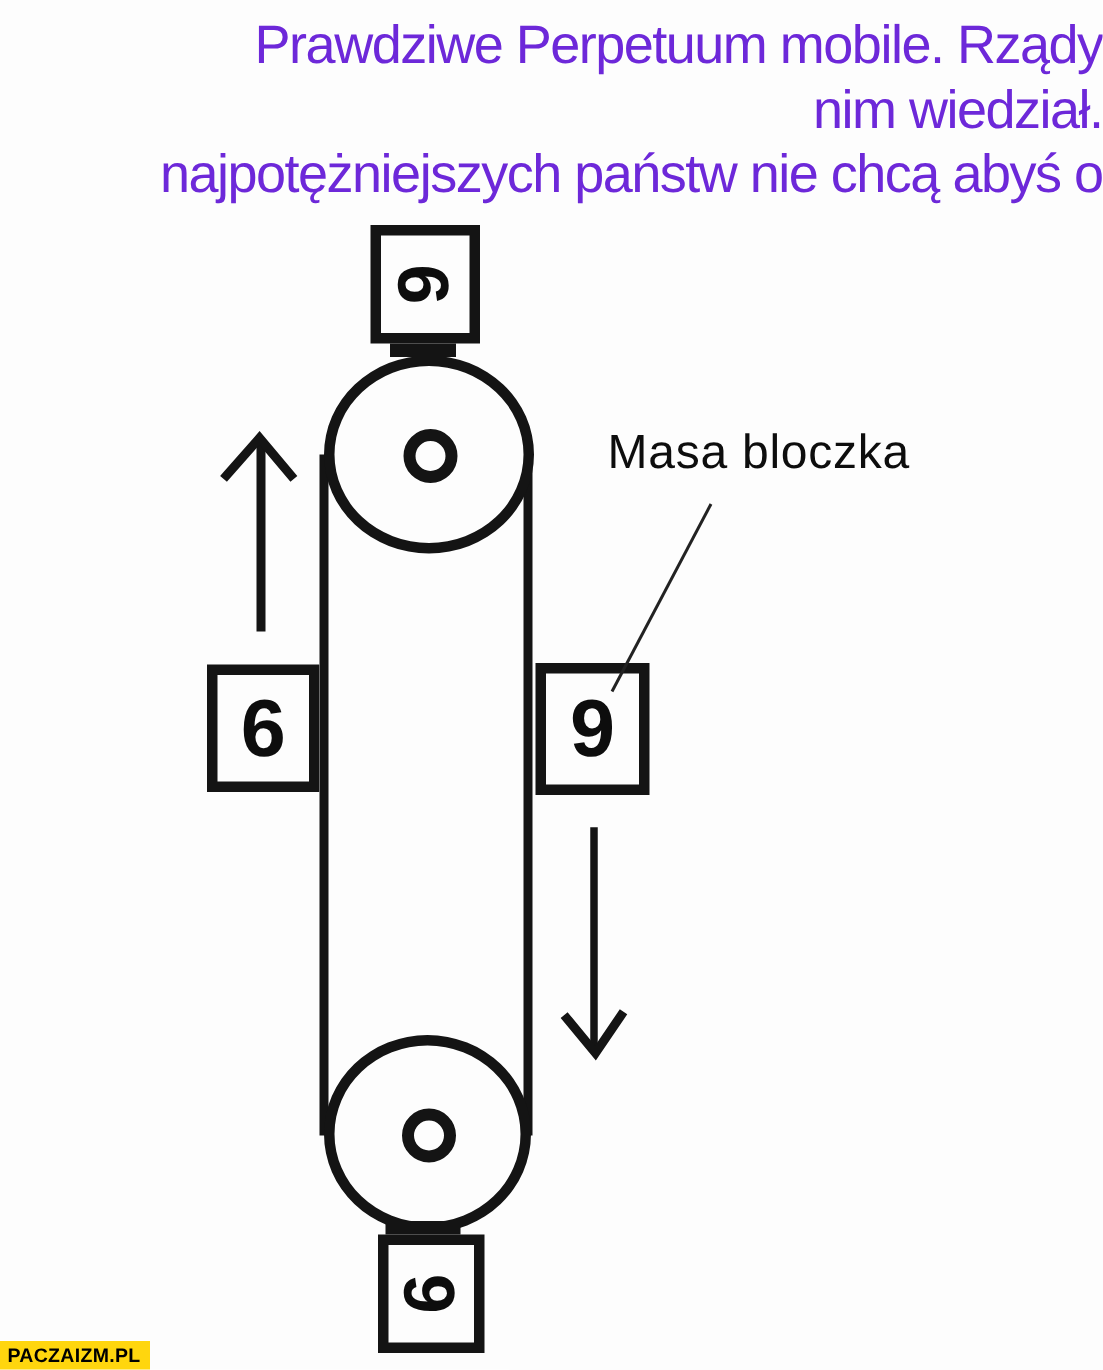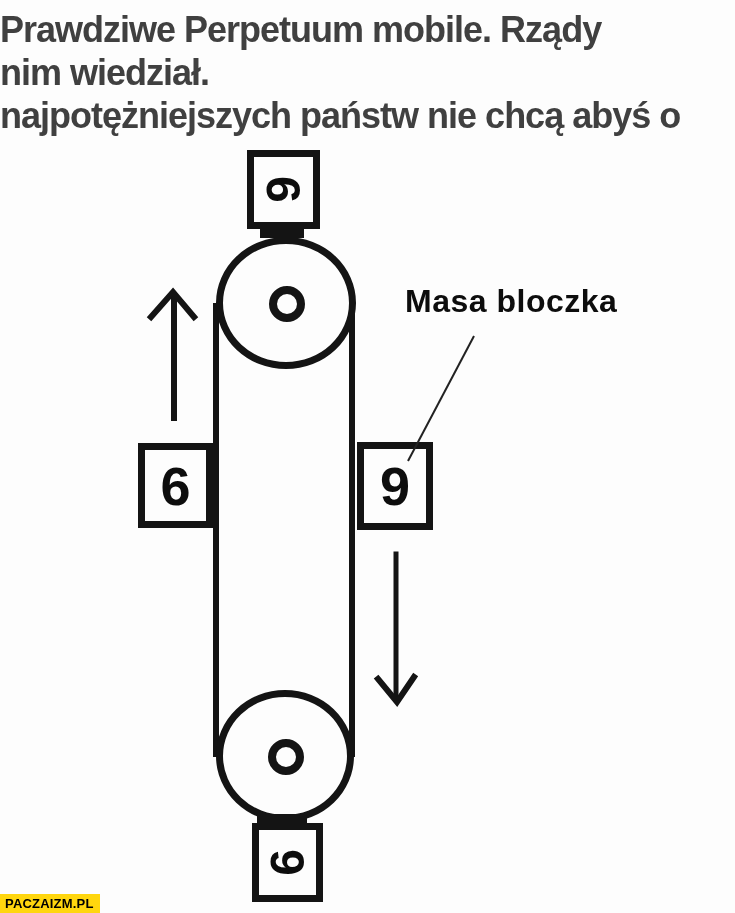--- a/index.html
+++ b/index.html
@@ -10,22 +10,22 @@
   }
   html,body{margin:0;padding:0;}
   body{background:#ffffff;font-family:"Liberation Sans",sans-serif;}
   .screen{
     position:relative;width:735px;height:913px;background:var(--background);
     overflow:hidden;color:var(--ink);
   }
   
   .title{
     position:absolute;top:8px;left:0;width:735px;
-    text-align:left;font-weight:bold;font-size:36px;line-height:43px;
-    letter-spacing:-1px;color:#404040;white-space:nowrap;
+    text-align:right;font-weight:normal;font-size:36px;line-height:43px;
+    letter-spacing:-1px;color:#6d28d9;white-space:nowrap;
   }
   
   .belt{position:absolute;width:6px;background:var(--ink);}
   .belt.left{left:213px;top:303px;height:454px;}
   .belt.right{left:349px;top:303px;height:454px;}
   .pulley{
     position:absolute;border:7px solid var(--ink);border-radius:50%;
     background:var(--background);
   }
   .pulley.top{left:216px;top:237px;width:126px;height:118px;}
@@ -44,21 +44,21 @@
     display:flex;align-items:center;justify-content:center;
     font-weight:bold;color:#0d0d0d;
   }
   .wbox.top{left:247px;top:150px;width:59px;height:65px;font-size:48px;}
   .wbox.left{left:138px;top:443px;width:61px;height:71px;font-size:54px;}
   .wbox.right{left:357px;top:442px;width:62px;height:74px;font-size:54px;}
   .wbox.bottom{left:252px;top:823px;width:57px;height:65px;font-size:48px;}
   .rot{display:inline-block;transform:rotate(-90deg);}
   .pulley-label{
     position:absolute;left:405px;top:283px;
-    font-weight:bold;font-size:32px;letter-spacing:0.5px;color:#0d0d0d;
+    font-weight:normal;font-size:32px;letter-spacing:0.5px;color:#0d0d0d;
     white-space:nowrap;
   }
   .overlay{position:absolute;left:0;top:0;width:735px;height:913px;pointer-events:none;}
   
   .watermark{
     position:absolute;left:0;top:894px;height:19px;
     background:var(--watermark-bg);color:var(--watermark-fg);
     display:flex;align-items:center;padding:0 6px 18px 5px;
     font-weight:bold;font-size:13px;letter-spacing:0.2px;
   }

